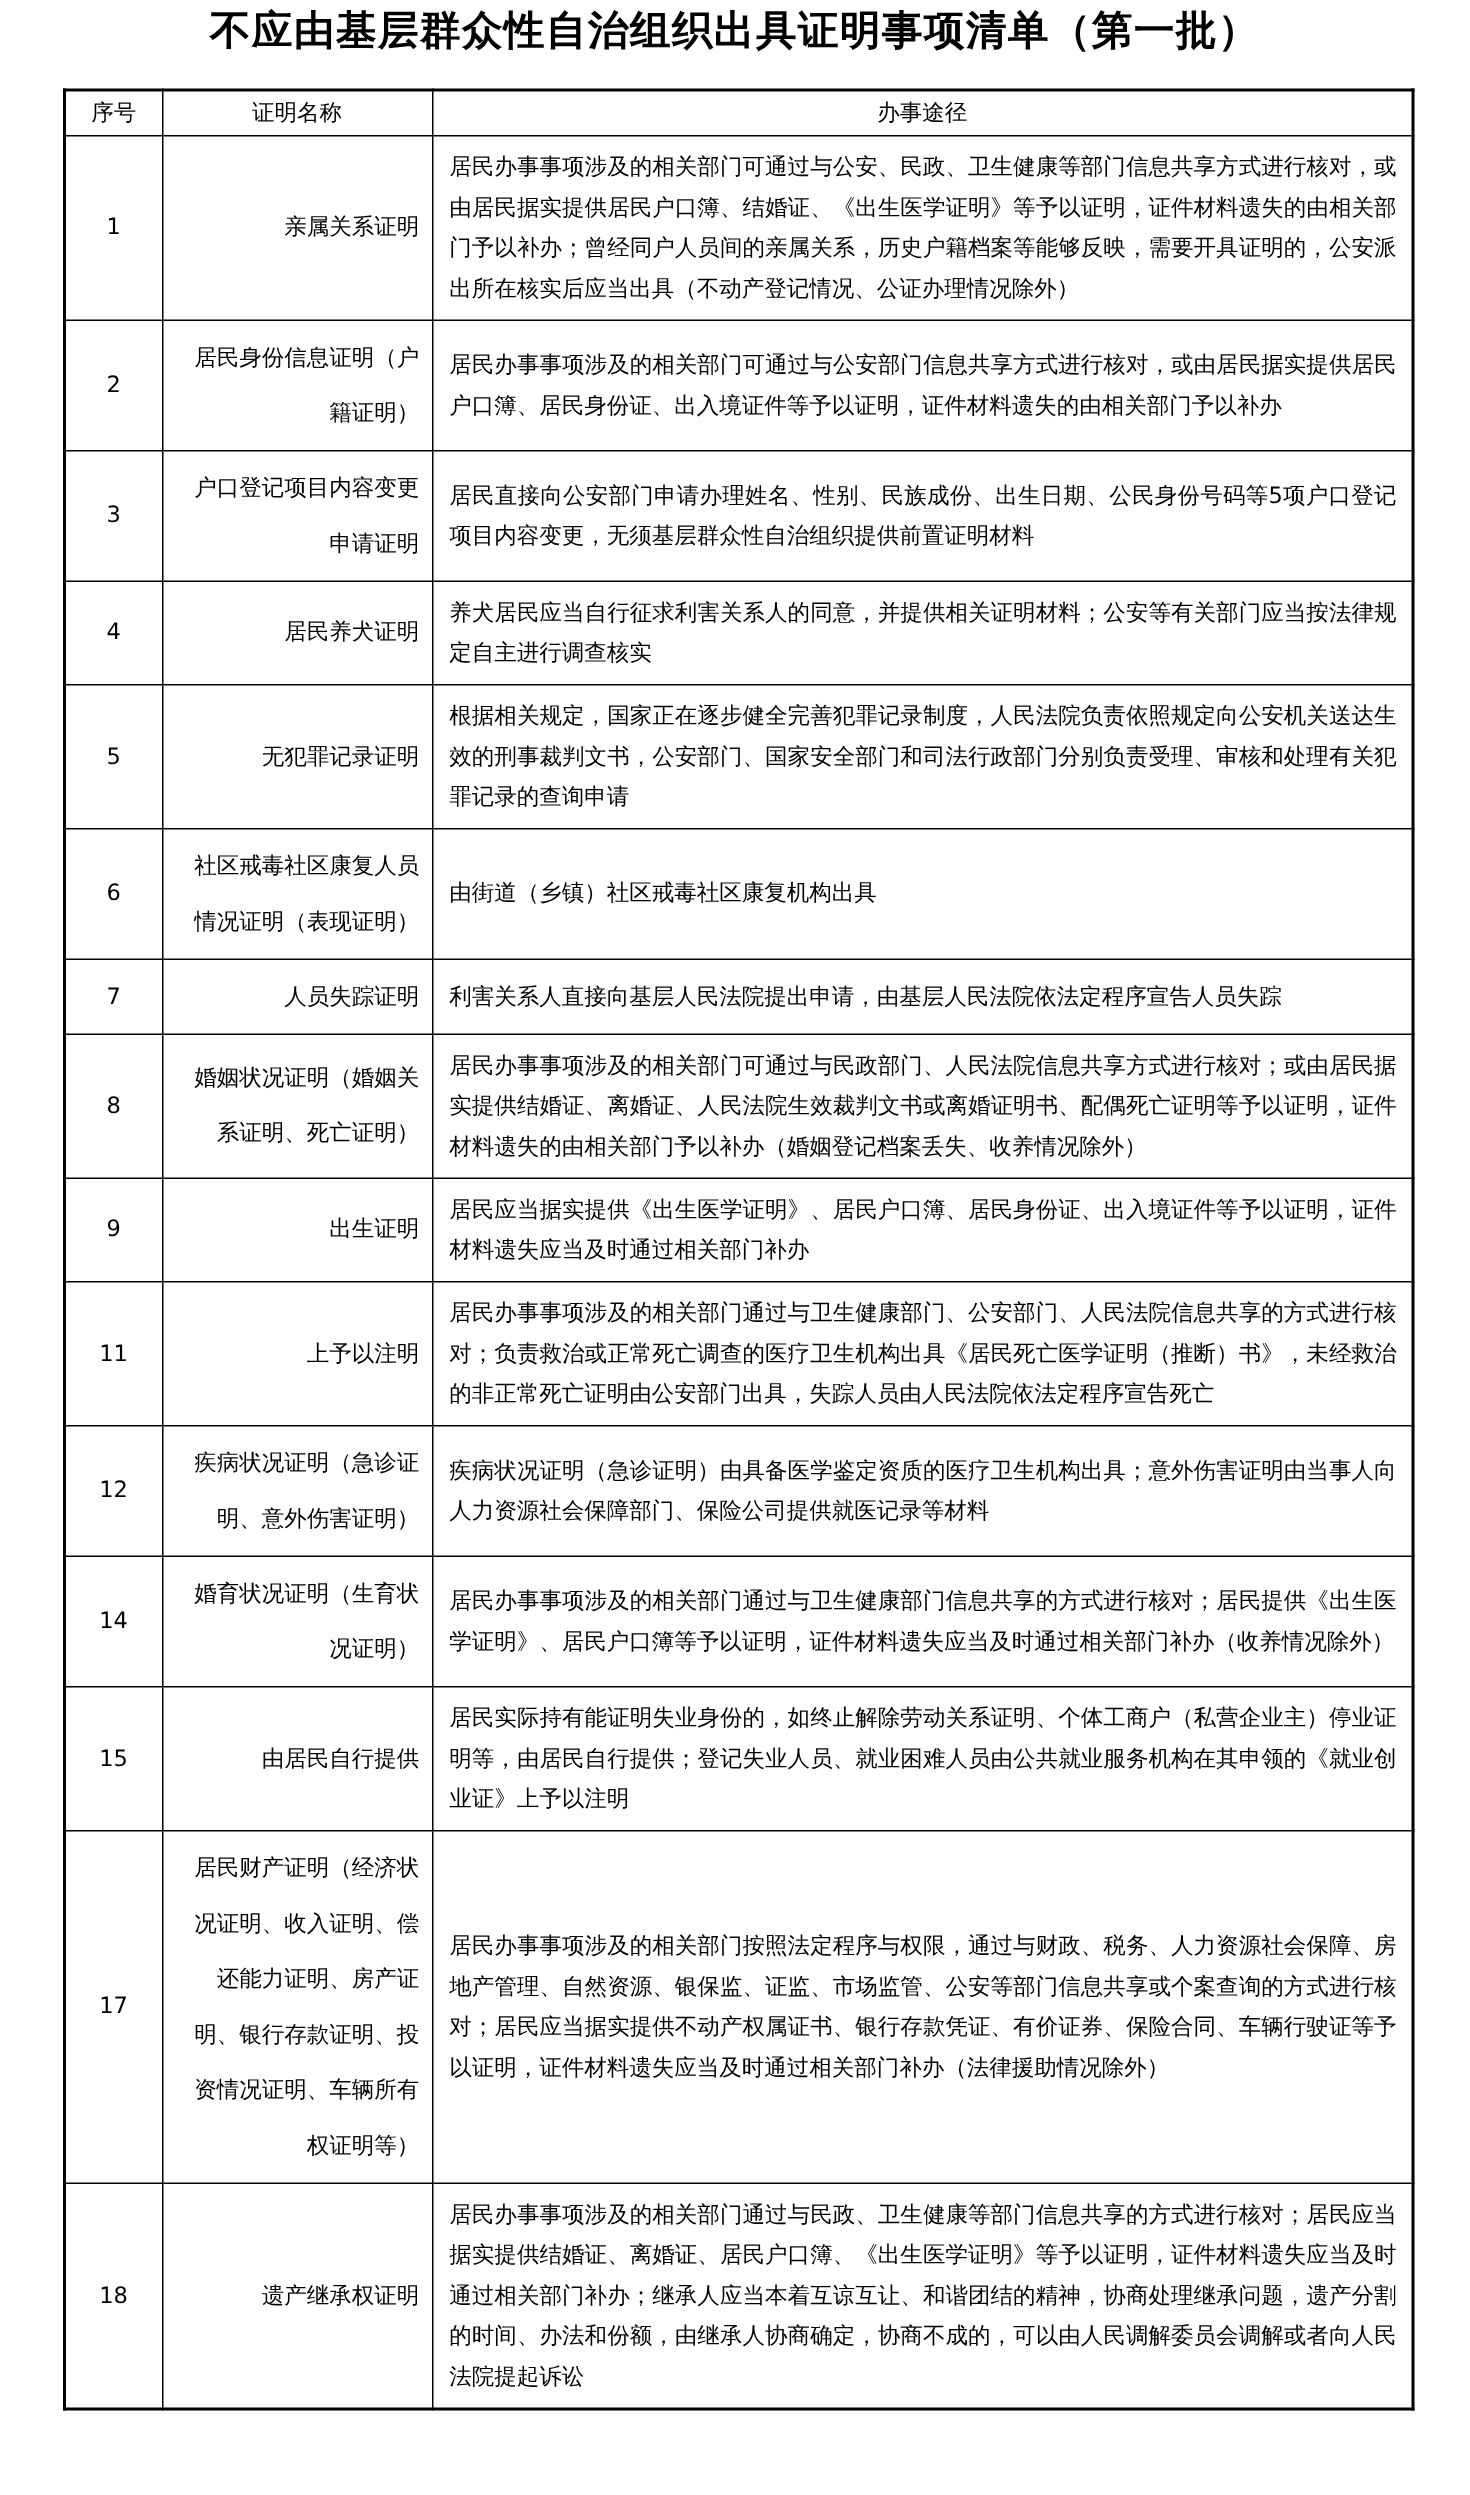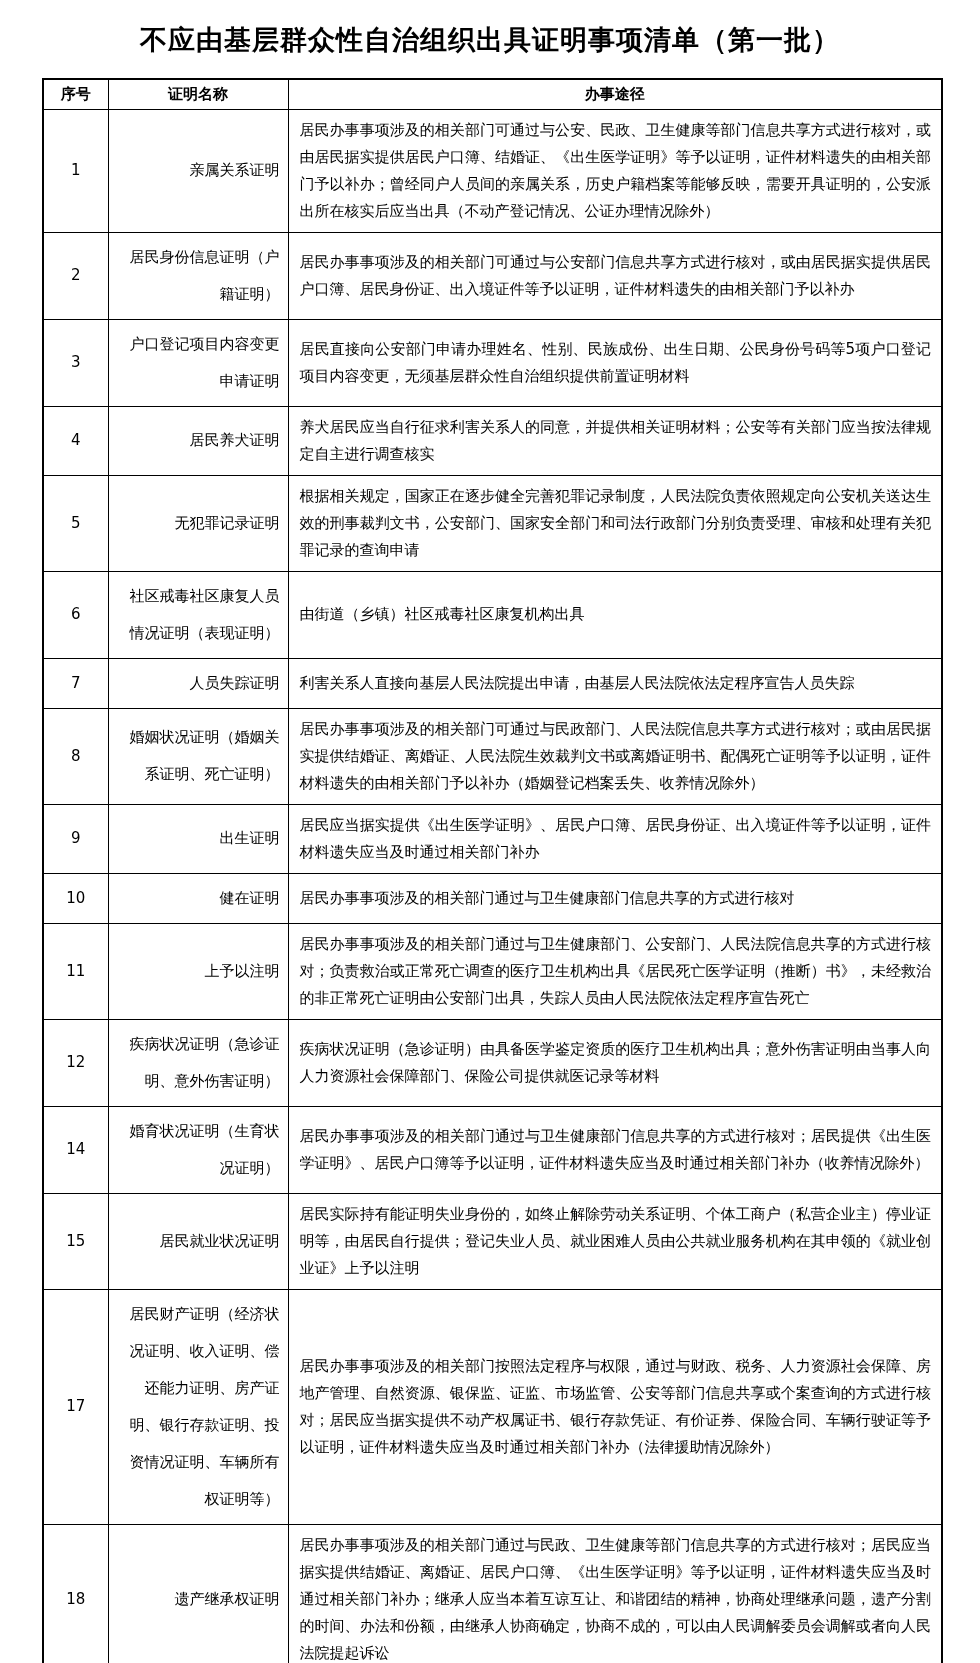--- a/index.html
+++ b/index.html
@@ -10,21 +10,21 @@
     color: #000000;
   }
   .page {
     width: 980px;
     min-height: 1663px;
     background: #ffffff;
     box-sizing: border-box;
   }
   .doc-title {
     margin: 0;
-    padding-top: 23px;
+    padding-top: 4px;
     text-align: center;
     font-size: 27px;
     font-weight: bold;
     letter-spacing: 1px;
     line-height: 34px;
     color: #000000;
   }
   table.cert-table {
     border-collapse: collapse;
     table-layout: fixed;
@@ -34,21 +34,21 @@
   }
   .cert-table th, .cert-table td {
     border: 1px solid #000000;
     font-size: 15px;
     color: #000000;
     vertical-align: middle;
     box-sizing: border-box;
     word-break: break-all;
   }
   .cert-table th {
-    font-weight: bold;
+    font-weight: normal;
     height: 30px;
     text-align: center;
     padding: 2px 0;
   }
   col.c-num  { width: 65px; }
   col.c-name { width: 180px; }
   col.c-route{ width: 654px; }
   .col-num {
     text-align: center;
     padding: 4px 4px;
@@ -132,25 +132,20 @@
     <td class="col-name">婚姻状况证明（婚姻关系证明、死亡证明）</td>
     <td class="col-route">居民办事事项涉及的相关部门可通过与民政部门、人民法院信息共享方式进行核对；或由居民据实提供结婚证、离婚证、人民法院生效裁判文书或离婚证明书、配偶死亡证明等予以证明，证件材料遗失的由相关部门予以补办（婚姻登记档案丢失、收养情况除外）</td>
   </tr>
 
   <tr>
     <td class="col-num">9</td>
     <td class="col-name">出生证明</td>
     <td class="col-route">居民应当据实提供《出生医学证明》、居民户口簿、居民身份证、出入境证件等予以证明，证件材料遗失应当及时通过相关部门补办</td>
   </tr>
 
-  <tr>
-    <td class="col-num">10</td>
-    <td class="col-name">健在证明</td>
-    <td class="col-route">居民办事事项涉及的相关部门通过与卫生健康部门信息共享的方式进行核对</td>
-  </tr>
 
   <tr>
     <td class="col-num">11</td>
     <td class="col-name">上予以注明</td>
     <td class="col-route">居民办事事项涉及的相关部门通过与卫生健康部门、公安部门、人民法院信息共享的方式进行核对；负责救治或正常死亡调查的医疗卫生机构出具《居民死亡医学证明（推断）书》，未经救治的非正常死亡证明由公安部门出具，失踪人员由人民法院依法定程序宣告死亡</td>
   </tr>
 
   <tr>
     <td class="col-num">12</td>
     <td class="col-name">疾病状况证明（急诊证明、意外伤害证明）</td>
@@ -159,21 +154,21 @@
 
 
   <tr>
     <td class="col-num">14</td>
     <td class="col-name">婚育状况证明（生育状况证明）</td>
     <td class="col-route">居民办事事项涉及的相关部门通过与卫生健康部门信息共享的方式进行核对；居民提供《出生医学证明》、居民户口簿等予以证明，证件材料遗失应当及时通过相关部门补办（收养情况除外）</td>
   </tr>
 
   <tr>
     <td class="col-num">15</td>
-    <td class="col-name">居民就业状况证明</td>
+    <td class="col-name">由居民自行提供</td>
     <td class="col-route">居民实际持有能证明失业身份的，如终止解除劳动关系证明、个体工商户（私营企业主）停业证明等，由居民自行提供；登记失业人员、就业困难人员由公共就业服务机构在其申领的《就业创业证》上予以注明</td>
   </tr>
 
 
   <tr>
     <td class="col-num">17</td>
     <td class="col-name">居民财产证明（经济状况证明、收入证明、偿还能力证明、房产证明、银行存款证明、投资情况证明、车辆所有权证明等）</td>
     <td class="col-route">居民办事事项涉及的相关部门按照法定程序与权限，通过与财政、税务、人力资源社会保障、房地产管理、自然资源、银保监、证监、市场监管、公安等部门信息共享或个案查询的方式进行核对；居民应当据实提供不动产权属证书、银行存款凭证、有价证券、保险合同、车辆行驶证等予以证明，证件材料遗失应当及时通过相关部门补办（法律援助情况除外）</td>
   </tr>
 

